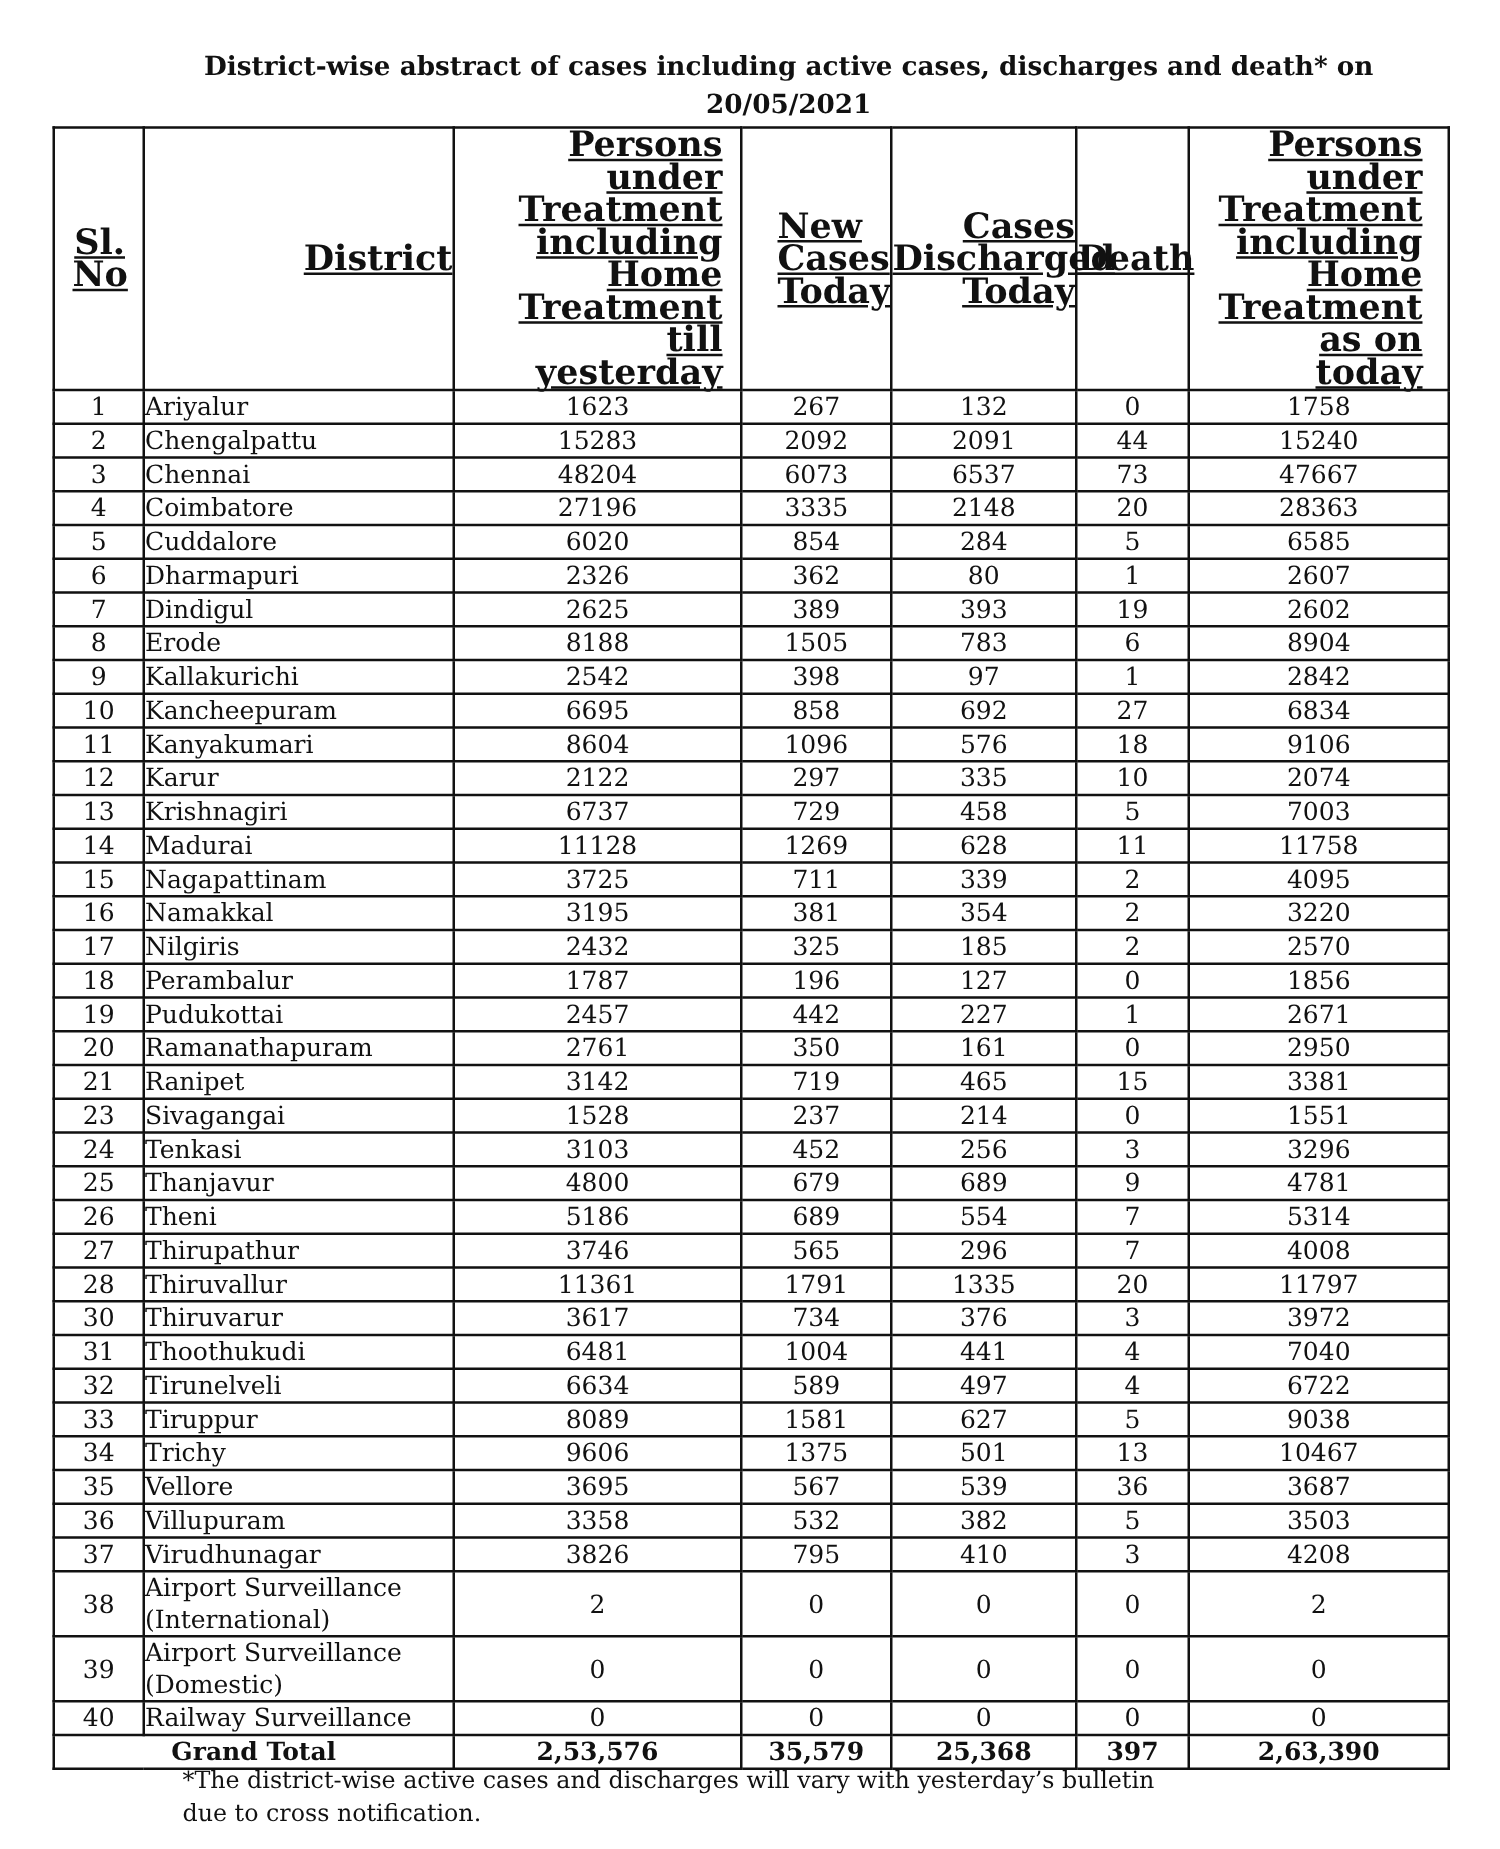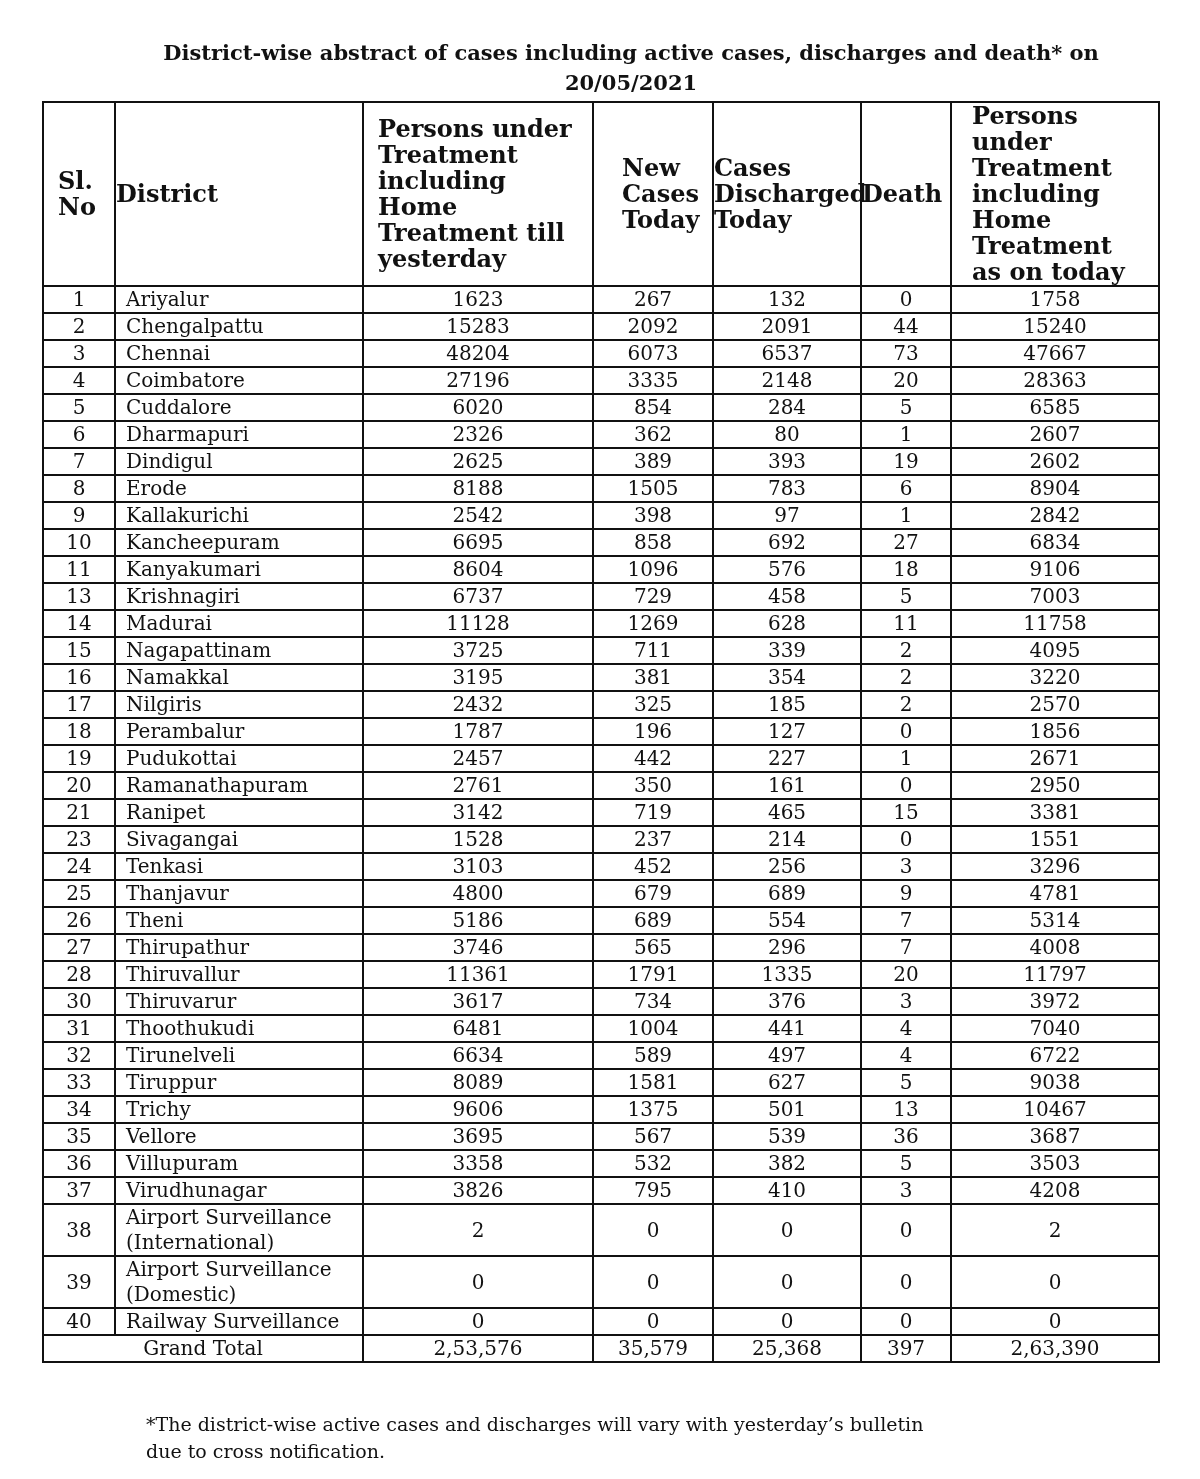--- a/index.html
+++ b/index.html
@@ -1,24 +1,24 @@
 <!DOCTYPE html>
 <html><head>
 <meta charset="utf-8">
 <style>
   html, body { margin: 0; padding: 0; background: #ffffff; }
   body { width: 1200px; height: 1479px; position: relative; font-family: "DejaVu Serif", "Liberation Serif", serif; color: #111; }
   .title { position: absolute; left: 0; width: 1262px; top: 38px; text-align: center; font-weight: bold; font-size: 21px; line-height: 30px; }
   table { position: absolute; left: 42px; top: 101px; border-collapse: collapse; width: 1116px; table-layout: fixed; }
   th, td { border: 2px solid #111; padding: 0; }
-  th { font-weight: bold; font-size: 24px; line-height: 26px; text-align: left; vertical-align: middle; height: 128px; }
+  th { font-weight: bold; font-size: 28px; line-height: 26px; text-align: right; vertical-align: middle; height: 128px; text-decoration: underline; }
   td { font-size: 20px; line-height: 25px; height: 25px; text-align: center; vertical-align: middle; }
-  td.dist { text-align: left; padding-left: 10px; }
+  td.dist { text-align: left; }
   tr.tall td { height: 50px; line-height: 25px; }
-  tr.total td { font-weight: normal; font-size: 20px; }
+  tr.total td { font-weight: bold; font-size: 20px; }
   .note { position: absolute; left: 146px; top: 1411px; font-size: 19px; line-height: 27px; width: 900px; }
 </style>
 </head>
 <body>
 
 <div class="title">
   <div>District-wise abstract of cases including active cases, discharges and death* on</div>
   <div>20/05/2021</div>
 </div>
 
@@ -137,20 +137,29 @@
       <tr>
         <td>11</td>
         <td class="dist">Kanyakumari</td>
         <td>8604</td>
         <td>1096</td>
         <td>576</td>
         <td>18</td>
         <td>9106</td>
       </tr>
       <tr>
+        <td>12</td>
+        <td class="dist">Karur</td>
+        <td>2122</td>
+        <td>297</td>
+        <td>335</td>
+        <td>10</td>
+        <td>2074</td>
+      </tr>
+      <tr>
         <td>13</td>
         <td class="dist">Krishnagiri</td>
         <td>6737</td>
         <td>729</td>
         <td>458</td>
         <td>5</td>
         <td>7003</td>
       </tr>
       <tr>
         <td>14</td>

